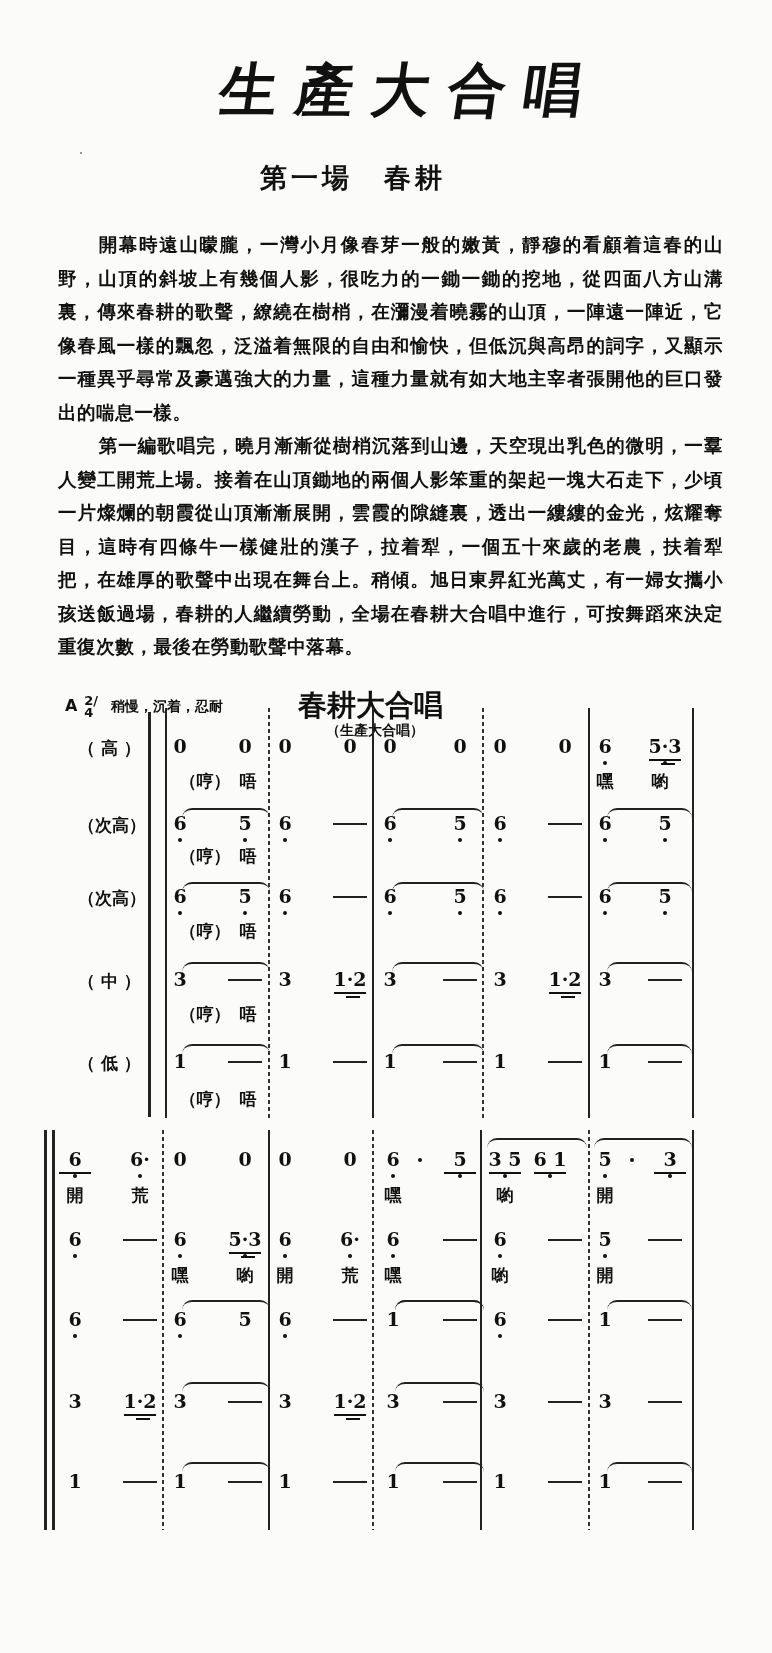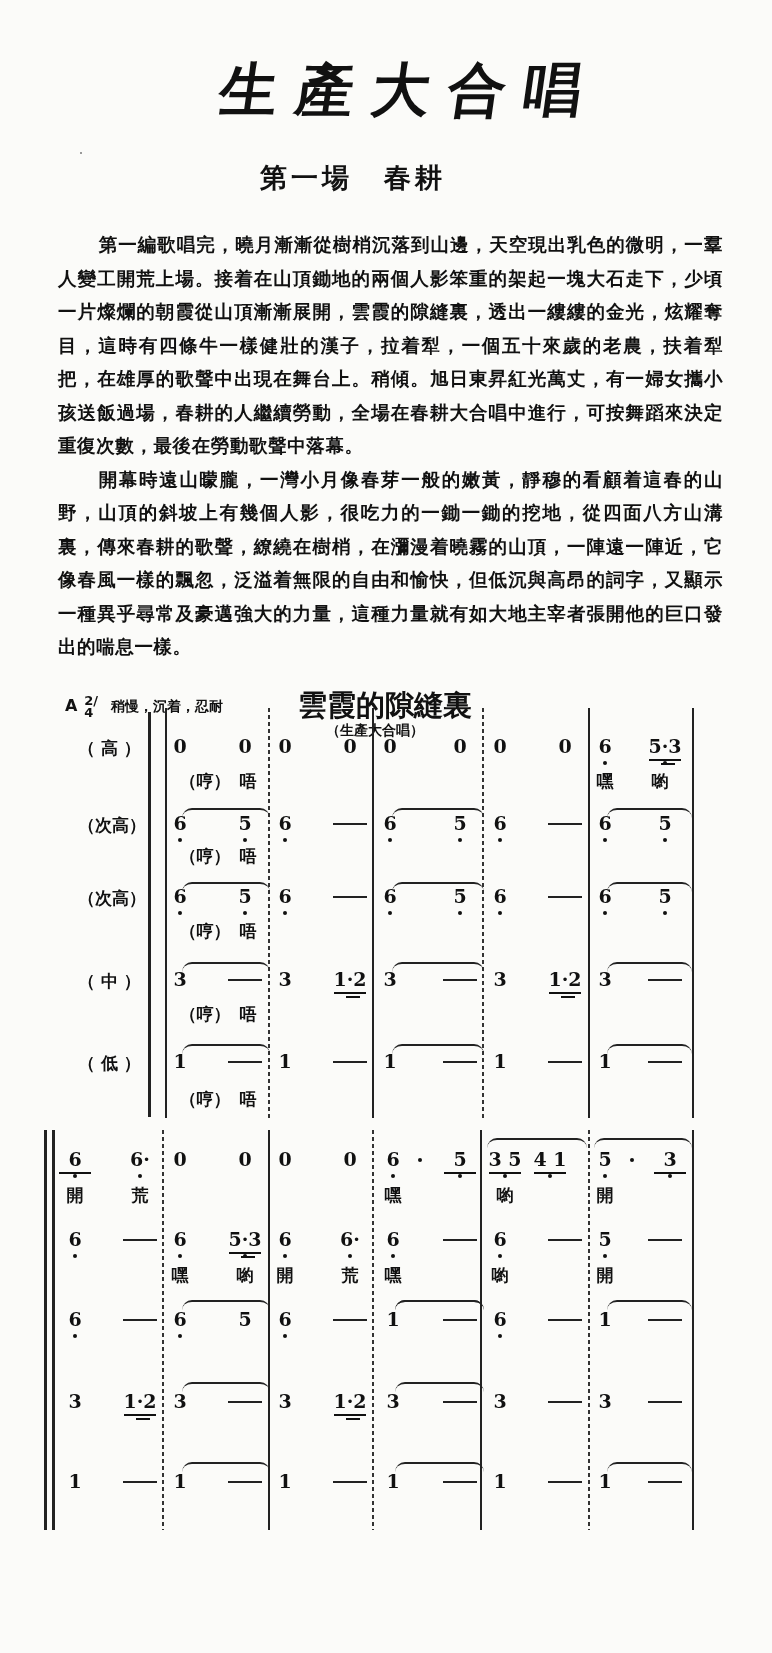--- a/index.html
+++ b/index.html
@@ -26,30 +26,30 @@
   .bracket{border-left:3px solid #222;}
 </style>
 </head>
 <body>
 
 <div class="abs title">生產大合唱</div>
 <div class="abs" style="left:80px;top:152px;width:2px;height:2px;background:#999;"></div>
 <div class="abs subtitle">第一場　春耕</div>
 
 <div class="abs para" style="top:228px;">
+  <p>開幕時遠山曚朧，一灣小月像春芽一般的嫩黃，靜穆的看顧着這春的山野，山頂的斜坡上有幾個人影，很吃力的一鋤一鋤的挖地，從四面八方山溝裏，傳來春耕的歌聲，繚繞在樹梢，在瀰漫着曉霧的山頂，一陣遠一陣近，它像春風一樣的飄忽，泛溢着無限的自由和愉快，但低沉與高昂的詞字，又顯示一種異乎尋常及豪邁強大的力量，這種力量就有如大地主宰者張開他的巨口發出的喘息一樣。</p>
   <p>第一編歌唱完，曉月漸漸從樹梢沉落到山邊，天空現出乳色的微明，一羣人變工開荒上場。接着在山頂鋤地的兩個人影笨重的架起一塊大石走下，少頃一片燦爛的朝霞從山頂漸漸展開，雲霞的隙縫裏，透出一縷縷的金光，炫耀奪目，這時有四條牛一樣健壯的漢子，拉着犁，一個五十來歲的老農，扶着犁把，在雄厚的歌聲中出現在舞台上。稍傾。旭日東昇紅光萬丈，有一婦女攜小孩送飯過場，春耕的人繼續勞動，全場在春耕大合唱中進行，可按舞蹈來決定重復次數，最後在勞動歌聲中落幕。</p>
-  <p>開幕時遠山曚朧，一灣小月像春芽一般的嫩黃，靜穆的看顧着這春的山野，山頂的斜坡上有幾個人影，很吃力的一鋤一鋤的挖地，從四面八方山溝裏，傳來春耕的歌聲，繚繞在樹梢，在瀰漫着曉霧的山頂，一陣遠一陣近，它像春風一樣的飄忽，泛溢着無限的自由和愉快，但低沉與高昂的詞字，又顯示一種異乎尋常及豪邁強大的力量，這種力量就有如大地主宰者張開他的巨口發出的喘息一樣。</p>
 </div>
 
 <div class="abs tempo">
   <span class="key">A</span>
   <span class="ts"><span>2</span>/<br><span>4</span></span>
   <span>稍慢，沉着，忍耐</span>
 </div>
-<div class="abs songtitle">雲霞的隙縫裏</div>
+<div class="abs songtitle">春耕大合唱</div>
 <div class="abs songsub">（生產大合唱）</div>
 
 <div id="sys1">
     <div class="abs voicelabel" style="left: 78px; top: 737px;">（ 高 ）</div>
     <div class="abs voicelabel" style="left: 78px; top: 814px;">（次高）</div>
     <div class="abs voicelabel" style="left: 78px; top: 887px;">（次高）</div>
     <div class="abs voicelabel" style="left: 78px; top: 970px;">（ 中 ）</div>
     <div class="abs voicelabel" style="left: 78px; top: 1052px;">（ 低 ）</div>
     <div class="abs bracket" style="left: 148px; top: 712px; height: 405px;"></div>
     <div class="abs bar" style="left: 165px; top: 708px; height: 410px;"></div>
@@ -178,21 +178,21 @@
     <div class="abs note" style="left: 350px; top: 1148px;">0</div>
     <div class="abs note" style="left: 393px; top: 1148px;">6</div>
     <div class="abs dot" style="left: 391px; top: 1174px;"></div>
     <div class="abs dot" style="left: 418px; top: 1158px;"></div>
     <div class="abs note" style="left: 460px; top: 1148px;">5</div>
     <div class="abs dot" style="left: 458px; top: 1174px;"></div>
     <div class="abs ul" style="left: 444px; top: 1172px; width: 32px;"></div>
     <div class="abs note" style="left: 505px; top: 1148px;">3 5</div>
     <div class="abs dot" style="left: 503px; top: 1174px;"></div>
     <div class="abs ul" style="left: 489px; top: 1172px; width: 32px;"></div>
-    <div class="abs note" style="left: 550px; top: 1148px;">4 1</div>
+    <div class="abs note" style="left: 550px; top: 1148px;">6 1</div>
     <div class="abs dot" style="left: 548px; top: 1174px;"></div>
     <div class="abs ul" style="left: 534px; top: 1172px; width: 32px;"></div>
     <div class="abs note" style="left: 605px; top: 1148px;">5</div>
     <div class="abs dot" style="left: 603px; top: 1174px;"></div>
     <div class="abs dot" style="left: 630px; top: 1158px;"></div>
     <div class="abs note" style="left: 670px; top: 1148px;">3</div>
     <div class="abs dot" style="left: 668px; top: 1174px;"></div>
     <div class="abs ul" style="left: 654px; top: 1172px; width: 32px;"></div>
     <div class="abs lyric" style="left: 75px; top: 1184px;">開</div>
     <div class="abs lyric" style="left: 140px; top: 1184px;">荒</div>

